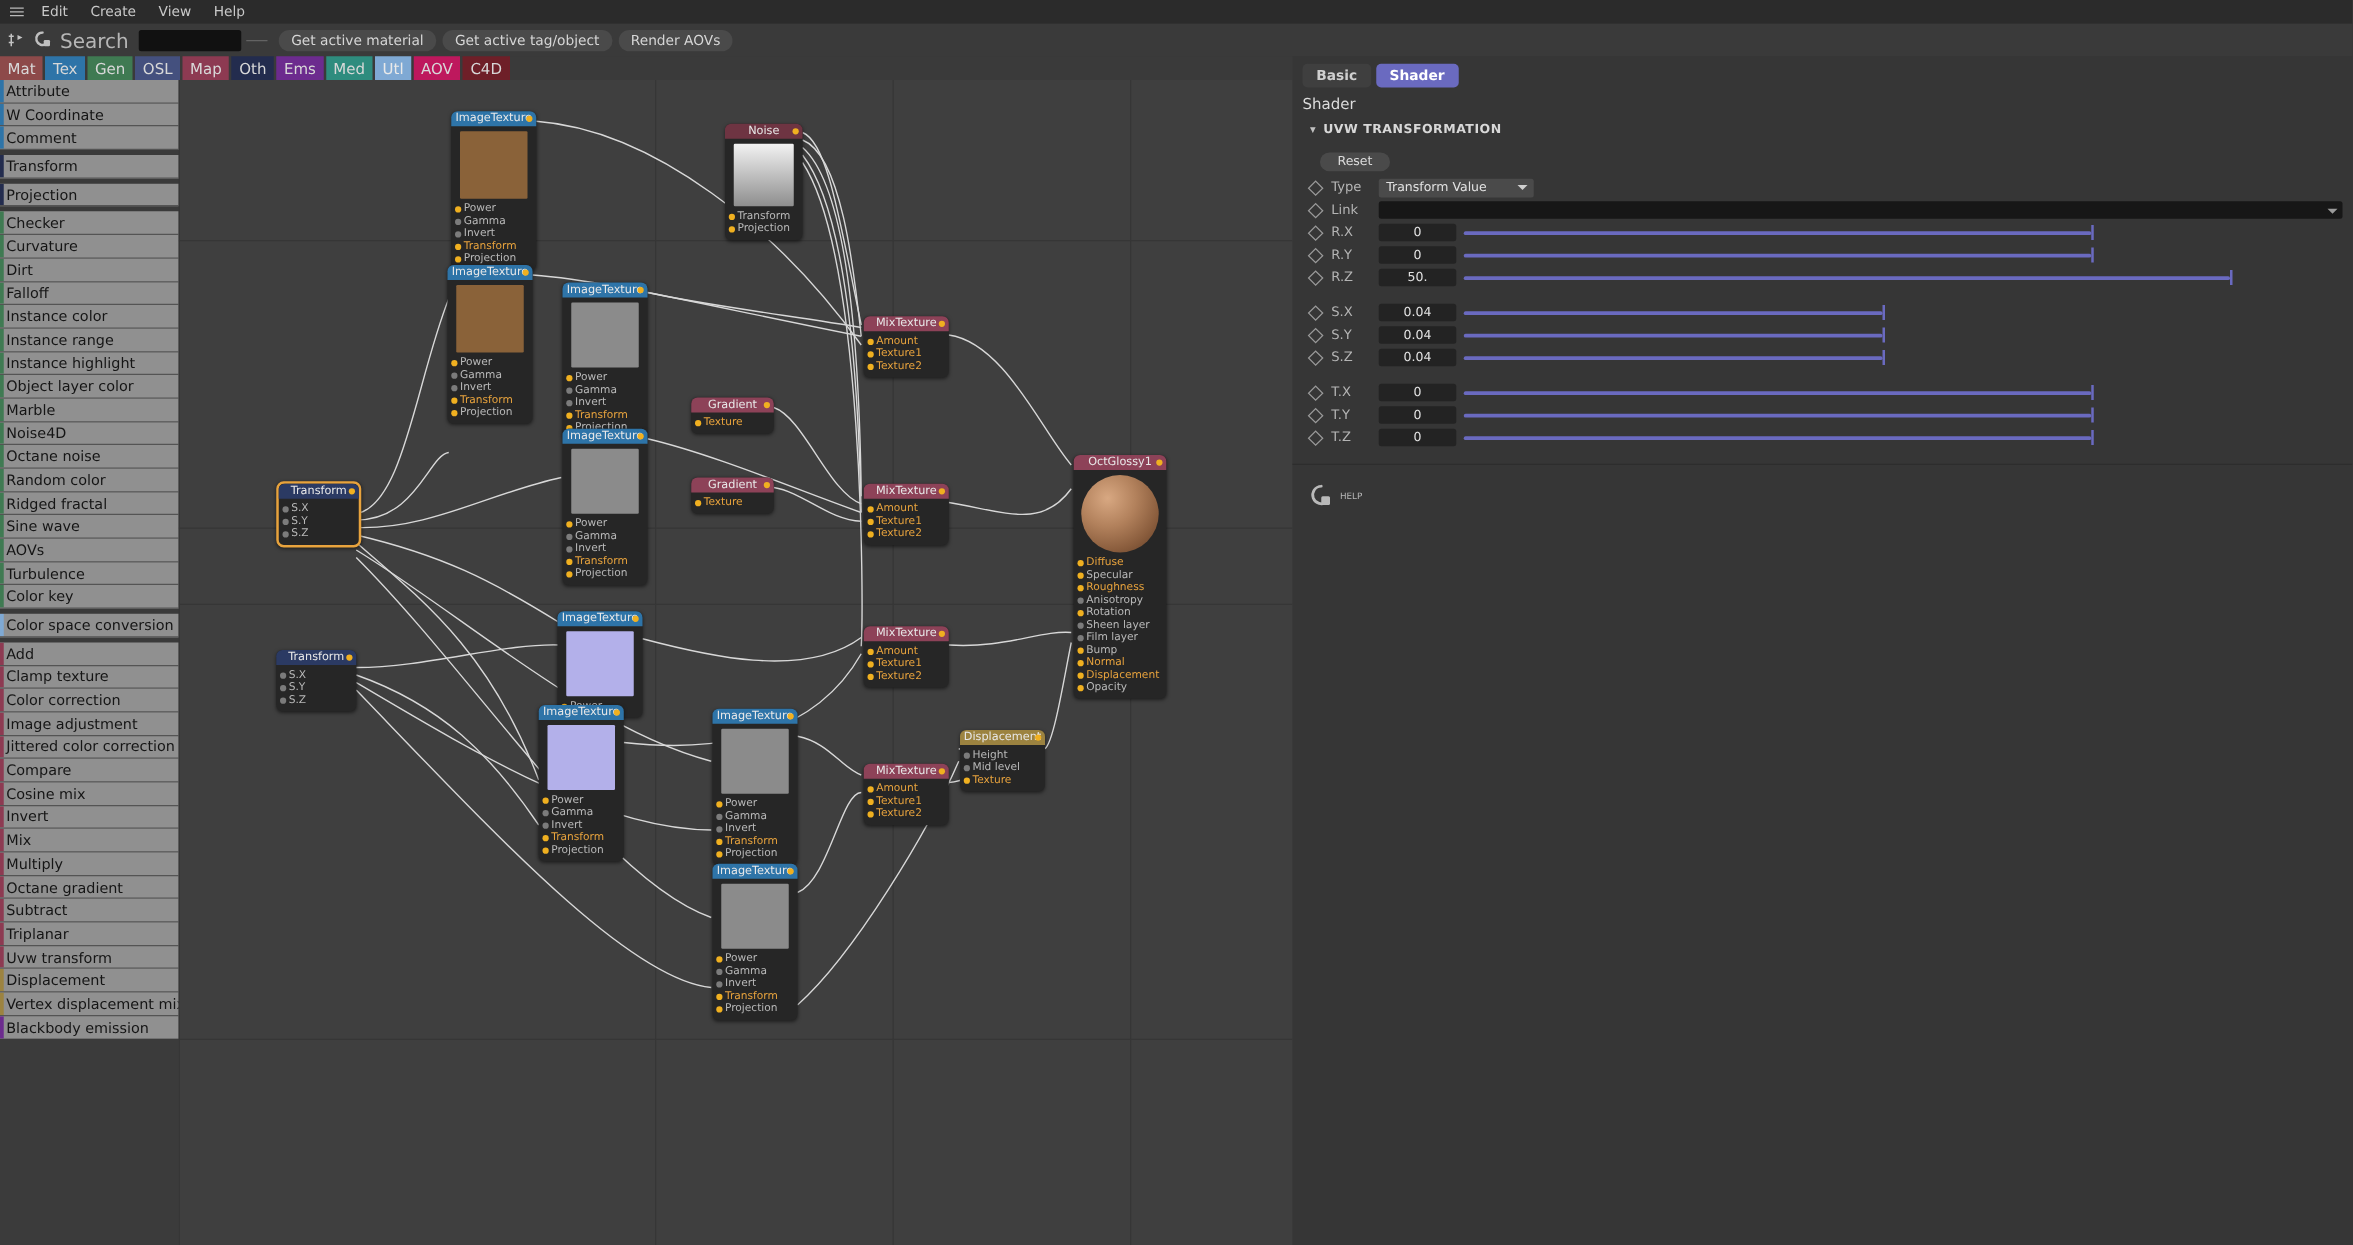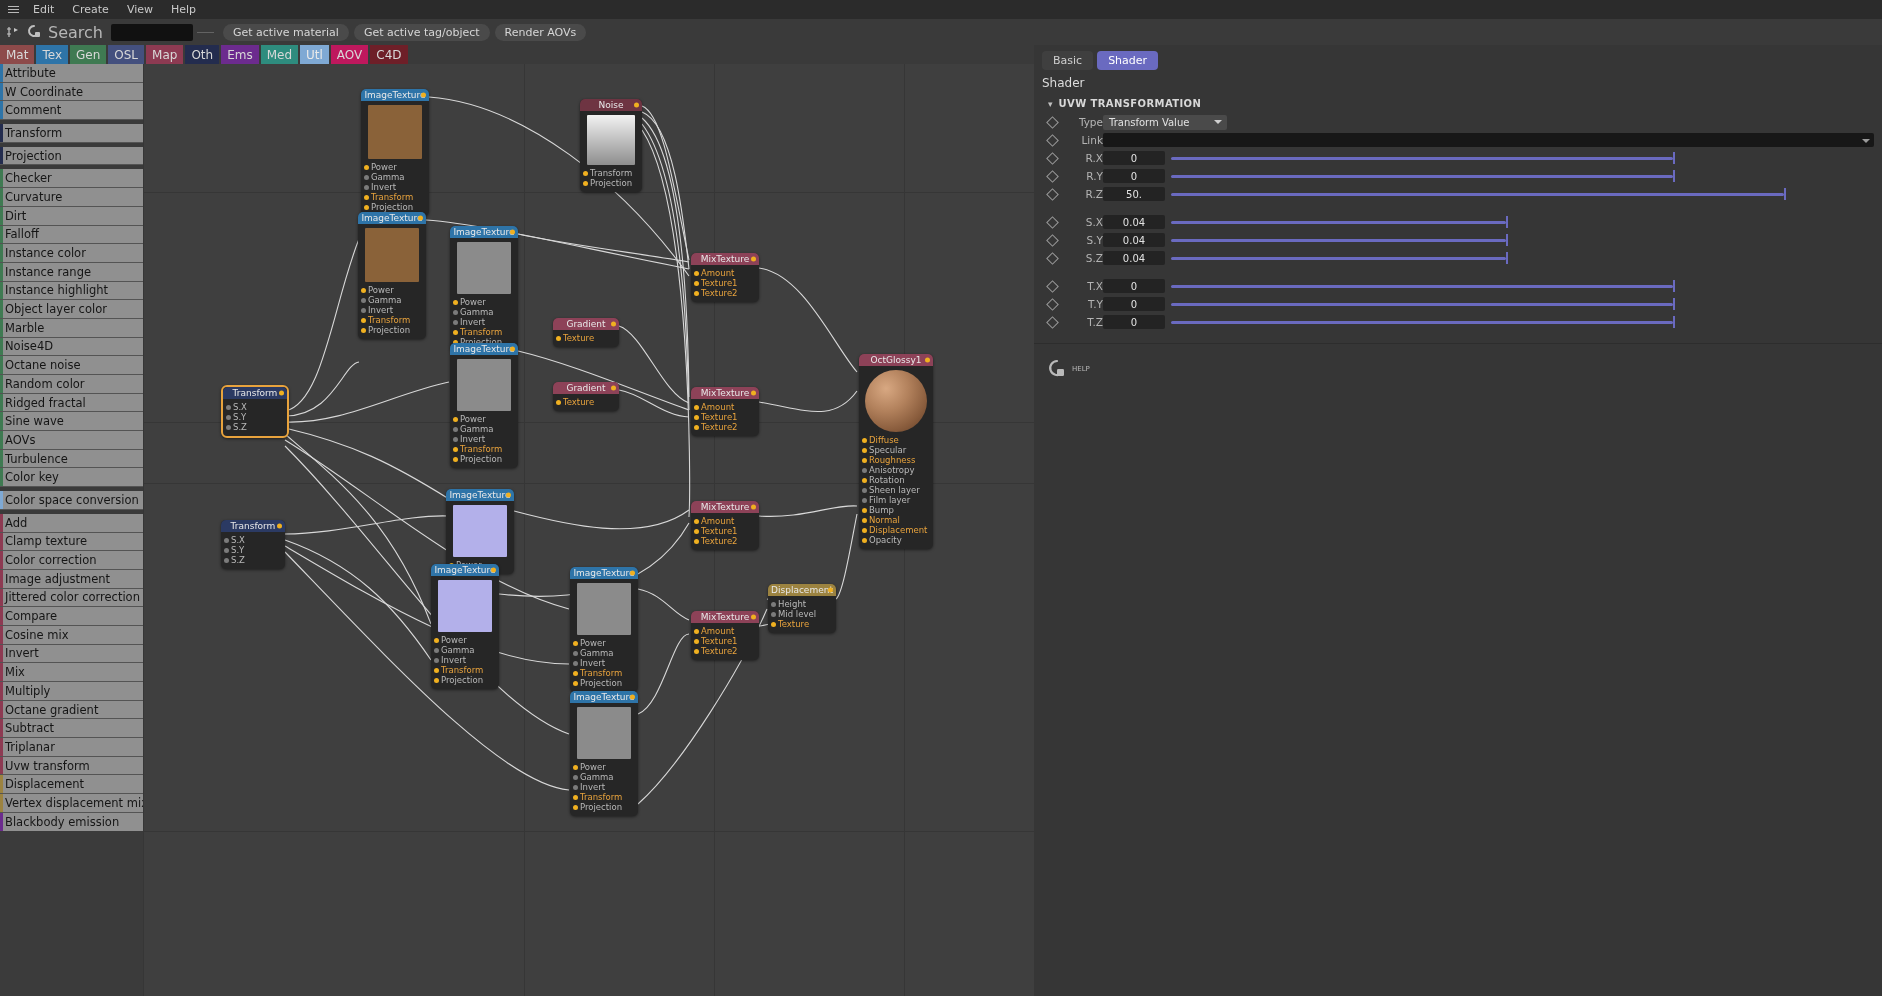--- a/index.html
+++ b/index.html
@@ -56,31 +56,31 @@
   .plist{padding:3px 0 4px 10px;}
   .prow{position:relative;height:10px;line-height:10px;font-size:8.5px;color:#b9b9b9;white-space:nowrap;}
   .prow.hot{color:#e8a33d;}
   .prow .dot{position:absolute;left:-7px;top:2.5px;width:5px;height:5px;border-radius:50%;background:#7b7b7b;}
   .prow .dot.on{background:#f0b020;}
   .sphere{width:62px;height:62px;border-radius:50%;margin:4px auto 0;
           background:radial-gradient(circle at 34% 30%, #d8a882 0%, #b2815c 38%, #8a5d3d 70%, #5c3a24 100%);}
 
   
   .rpanel{position:absolute;left:1034px;top:45px;width:848px;height:951px;background:#363636;}
-  .rtabs{display:flex;gap:4px;padding:6px 8px 0 8px;}
+  .rtabs{display:flex;gap:4px;padding:6px 8px 0 8px;font-weight:bold;}
   .rtab{font-size:11px;color:#cfcfcf;padding:3px 11px;border-radius:4px;background:#3f3f3f;}
   .rtab.sel{background:#6a6ac0;color:#fff;}
   .rtitle{color:#dcdcdc;font-size:12px;padding:6px 0 4px 8px;}
   .rsec{display:flex;align-items:center;gap:6px;padding:4px 0 4px 14px;}
   .chev{color:#c0c0c0;font-size:9px;}
   .rsec-lbl{color:#d8d8d8;font-size:10px;font-weight:bold;letter-spacing:.4px;}
   .resetrow{padding:4px 0 4px 22px;}
   .resetbtn{display:inline-flex;align-items:center;justify-content:center;width:56px;height:15px;
             background:#4a4a4a;border-radius:8px;color:#dcdcdc;font-size:10px;}
-  .prm{display:flex;align-items:center;height:18px;padding-left:14px;text-align:right;}
+  .prm{display:flex;align-items:center;height:18px;padding-left:14px;}
   .diamond{width:7px;height:7px;border:1px solid #9a9a9a;transform:rotate(45deg);margin-right:8px;flex:none;}
   .plbl{color:#b4b4b4;font-size:10.5px;width:38px;flex:none;}
   .pval{width:62px;height:14px;background:#232323;border-radius:2px;color:#e2e2e2;font-size:10px;
         display:flex;align-items:center;justify-content:center;flex:none;}
   .linkfield{height:14px;background:#171717;border-radius:2px;flex:1;margin-right:8px;}
   .track{position:relative;height:14px;flex:1;margin-left:6px;margin-right:14px;}
   .track .bar{position:absolute;top:6px;left:0;height:3px;background:#6a6ac0;border-radius:2px;}
   .track .knob{position:absolute;top:1px;width:2px;height:12px;background:#6a6ac0;}
   .check{width:11px;height:11px;background:#6a6ac0;border-radius:2px;display:flex;align-items:center;justify-content:center;color:#fff;font-size:9px;}
   .gaprow{height:10px;}
@@ -570,21 +570,21 @@
           <div class="nhdr disp">
             <span>Displacement</span>
             <span class="nport-out"></span>
           </div>
           <div class="plist">
             <div class="prow"><span class="dot"></span><span>Height</span></div>
             <div class="prow"><span class="dot"></span><span>Mid level</span></div>
             <div class="prow hot"><span class="dot on"></span><span>Texture</span></div>
           </div>
         </div>
-        <div class="node" style="left: 716px; top: 290px; width: 74px;">
+        <div class="node" style="left: 716px; top: 300px; width: 74px;">
           <div class="nhdr gloss">
             <span>OctGlossy1</span>
             <span class="nport-out"></span>
           </div>
           <div class="sphere"></div>
           <div class="plist">
             <div class="prow hot"><span class="dot on"></span><span>Diffuse</span></div>
             <div class="prow"><span class="dot on"></span><span>Specular</span></div>
             <div class="prow hot"><span class="dot on"></span><span>Roughness</span></div>
             <div class="prow"><span class="dot"></span><span>Anisotropy</span></div>
@@ -605,20 +605,23 @@
         <div class="rtab">Basic</div>
         <div class="rtab sel">Shader</div>
       </div>
     <div class="rtitle">Shader</div>
 
     <div class="rsec">
       <span class="chev">▾</span>
       <span class="rsec-lbl">UVW TRANSFORMATION</span>
     </div>
 
+    <div class="resetrow">
+      <div class="resetbtn">Reset</div>
+    </div>
 
     <div class="prm">
       <span class="diamond"></span>
       <span class="plbl">Type</span>
       <div class="typesel">
         <span>Transform Value</span>
         <span class="car"></span>
       </div>
     </div>
 

